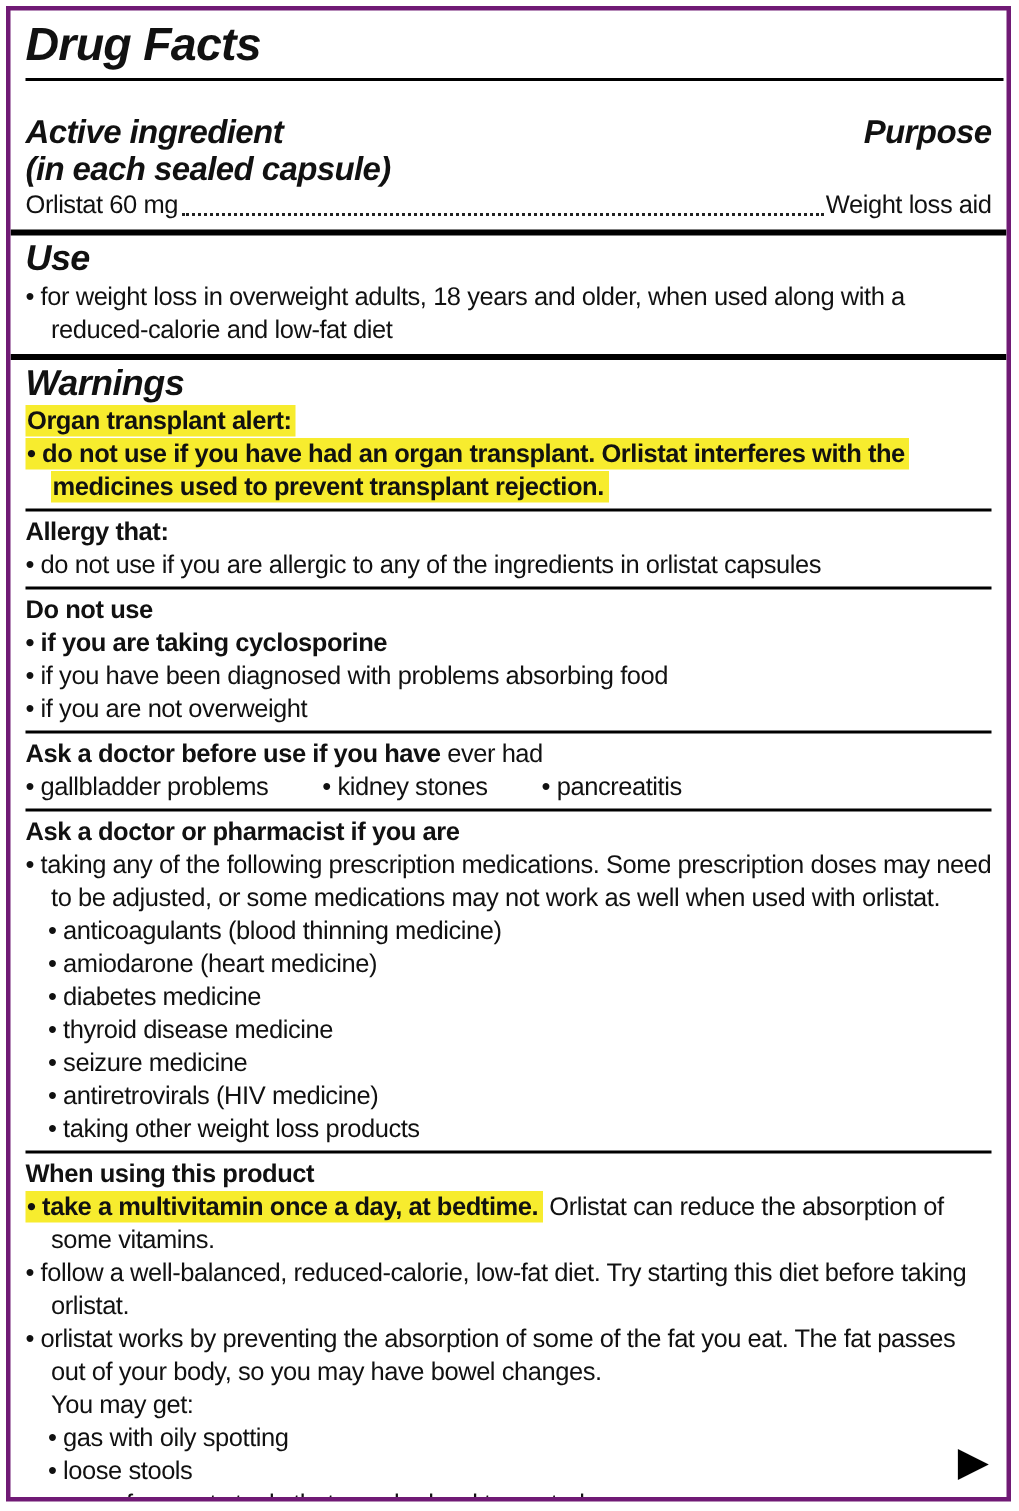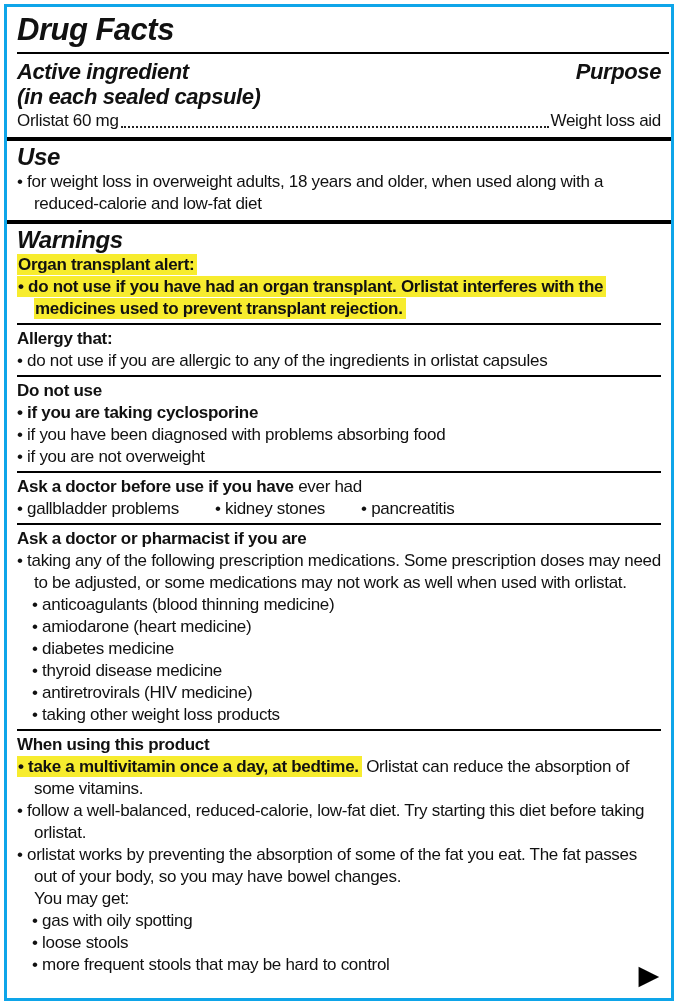--- a/index.html
+++ b/index.html
@@ -4,21 +4,21 @@
 <style>
   * { margin: 0; padding: 0; box-sizing: border-box; }
   html, body { background: #fff; }
   body {
     width: 679px; height: 1007px; position: relative;
     font-family: "Liberation Sans", sans-serif;
     color: #111; letter-spacing: -0.3px;
   }
   .label-box {
     position: absolute; left: 4px; top: 4px; width: 670px; height: 997px;
-    border: 3px solid #0ea5e9; background: #fff; overflow: hidden;
+    border: 3px solid #701a75; background: #fff; overflow: hidden;
   }
   
   .title {
     font-style: italic; font-weight: bold; font-size: 31px;
     padding: 5px 10px 3px 10px; letter-spacing: -0.5px;
   }
   .sechead {
     font-style: italic; font-weight: bold; font-size: 24px;
     letter-spacing: -0.4px; margin: 2px 0 3px 0;
   }
@@ -26,21 +26,21 @@
     font-style: italic; font-weight: bold; font-size: 22px;
     line-height: 25px; letter-spacing: -0.4px;
   }
   .bold { font-weight: bold; }
   
   .rule  { height: 2px; background: #000; margin: 1px 2px 0 10px; }
   .bar   { height: 4px; background: #000; }
   .hr    { height: 2px; background: #000; margin: 3px 0; }
   
   section { padding: 3px 10px 5px 10px; font-size: 17px; line-height: 22px; }
-  .ing-head { display: flex; justify-content: space-between; align-items: flex-start; margin-top: 2px; }
+  .ing-head { display: flex; justify-content: space-between; align-items: flex-start; margin-top: 18px; }
   .dotrow { display: flex; align-items: flex-end; margin-top: 1px; justify-content: flex-end; }
   .dotrow .dots { flex: 1; border-bottom: 2px dotted #222; margin: 0 2px 4px 2px; }
   
   .b   { padding-left: 17px; text-indent: -17px; }
   .b::before { content: "\2022\00a0"; }
   .bnm { padding-left: 17px; text-indent: -17px; } 
   .n1  { margin-left: 15px; }
   .indented { padding-left: 17px; }
   .line { }
   
@@ -126,20 +126,21 @@
 
     <div class="hr"></div>
 
     <div>
       <div class="bold">Ask a doctor or pharmacist if you are</div>
       <div class="b">taking any of the following prescription medications. Some prescription doses may need to be adjusted, or some medications may not work as well when used with orlistat.</div>
       <div class="b n1">anticoagulants (blood thinning medicine)</div>
       <div class="b n1">amiodarone (heart medicine)</div>
       <div class="b n1">diabetes medicine</div>
       <div class="b n1">thyroid disease medicine</div>
+      <div class="b n1">seizure medicine</div>
       <div class="b n1">antiretrovirals (HIV medicine)</div>
       <div class="b n1">taking other weight loss products</div>
     </div>
 
     <div class="hr"></div>
 
     <div>
       <div class="bold">When using this product</div>
       <div class="bnm"><span class="hl hlb">take a multivitamin once a day, at bedtime.</span><span> Orlistat can reduce the absorption of some vitamins.</span></div>
       <div class="b">follow a well-balanced, reduced-calorie, low-fat diet. Try starting this diet before taking orlistat.</div>

